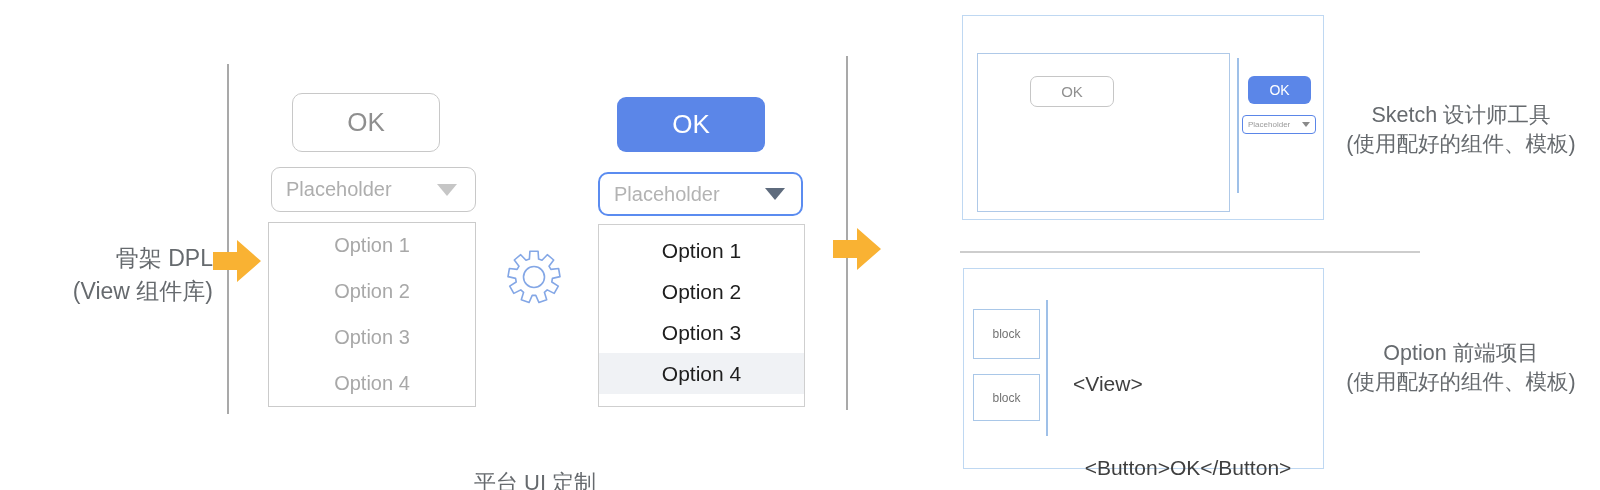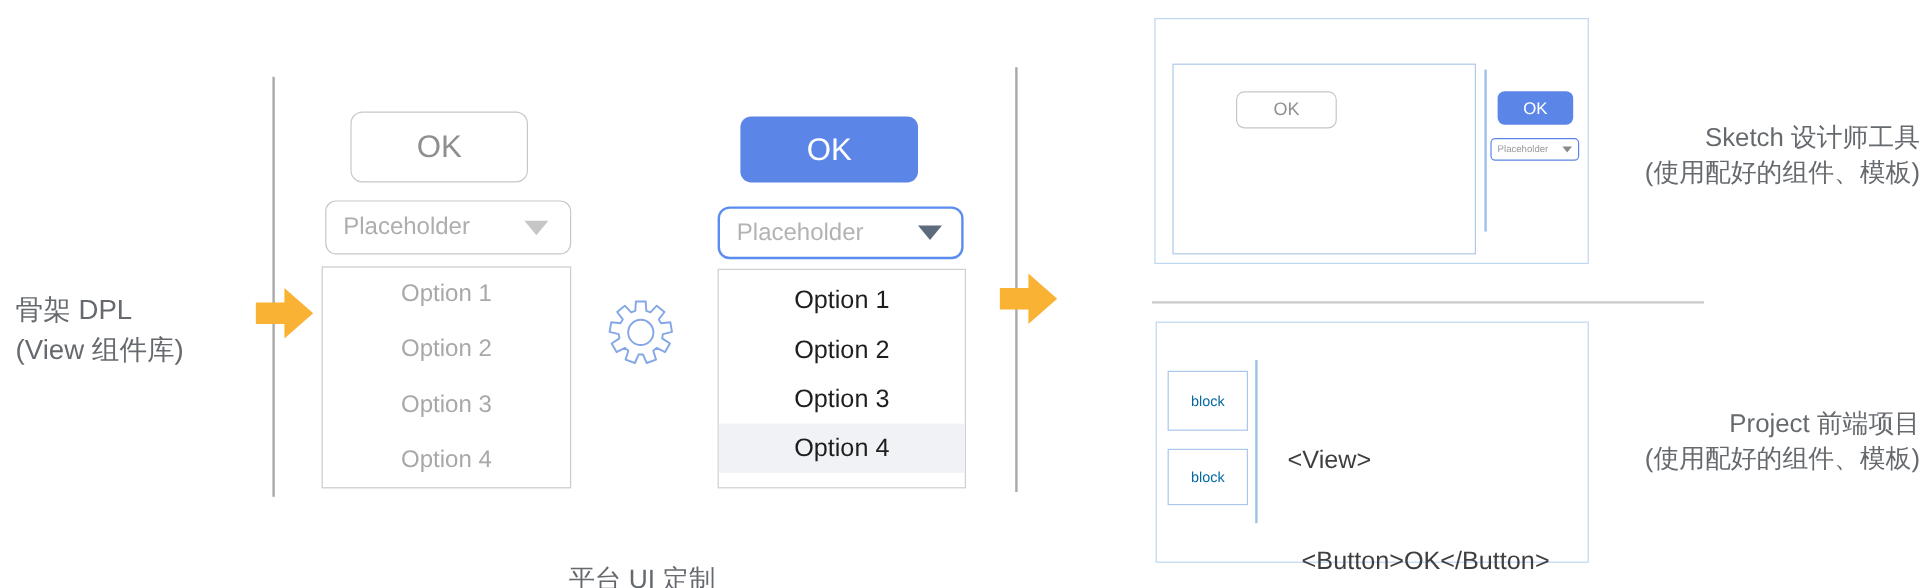--- a/index.html
+++ b/index.html
@@ -1,23 +1,23 @@
 <!DOCTYPE html>
 <html><head>
 <meta charset="utf-8">
 <style>
   html,body{margin:0;padding:0;background:#ffffff;}
   body{font-family:"Liberation Sans","DejaVu Sans",sans-serif;}
   #canvas{position:relative;width:1600px;height:490px;background:#ffffff;overflow:hidden;}
   .abs{position:absolute;}
 
   
-  .note{color:#666a6e;}
+  .note{color:#666a6e;text-align:right;}
   .note-left{font-size:23px;line-height:33px;}
-  .note-center{text-align:right;font-size:21.5px;line-height:29px;}
+  .note-center{text-align:center;font-size:21.5px;line-height:29px;}
 
   
   .vline{width:2px;background:#a9a9a9;}
   .vline-blue{width:2px;background:#9fc0e8;}
   .hline{height:2px;background:#cdcdcd;}
 
   
   .btn-gray{border:1.5px solid #c8c8c8;border-radius:10px;display:flex;align-items:center;justify-content:center;color:#8f8f8f;background:#fff;}
   .select-gray{border:1.5px solid #c8c8c8;border-radius:9px;display:flex;align-items:center;background:#fff;color:#aeaeae;font-size:20px;padding:0 18px 0 14px;justify-content:space-between;}
   .list-gray{border:1px solid #cbcbcb;background:#fff;display:flex;flex-direction:column;justify-content:space-around;}
@@ -33,21 +33,21 @@
   
   .tri{width:0;height:0;border-left:10px solid transparent;border-right:10px solid transparent;border-top:12px solid #c6c6c6;}
   .tri-dark{border-top-color:#5e6b7d;}
   .tri-sm{border-left:4px solid transparent;border-right:4px solid transparent;border-top:5px solid #8a8a8a;}
 
   
   .panel{border:1.5px solid #bfd8f2;background:#fff;}
   .artboard{border:1px solid #afc9e8;background:#fff;}
   .btn-gray-sm{border:1px solid #c6c6c6;border-radius:7px;display:flex;align-items:center;justify-content:center;color:#909090;background:#fff;}
   .select-sm{border:1px solid #5b86e8;border-radius:4px;display:flex;align-items:center;justify-content:space-between;background:#fff;color:#9a9a9a;font-size:8px;padding:0 5px;}
-  .block-box{border:1px solid #a9c7e8;background:#fff;display:flex;align-items:center;justify-content:center;color:#0369a1;font-size:12px;}
+  .block-box{border:1px solid #a9c7e8;background:#fff;display:flex;align-items:center;justify-content:center;color:#737373;font-size:12px;}
   .code{font-size:21px;line-height:28px;color:#3f3f3f;white-space:pre;}
 </style>
 </head>
 <body>
 
 <div id="canvas">
 
   <div class="abs note note-left" style="left:13px;top:242px;width:200px;">
     <div>骨架 DPL</div>
     <div>(View 组件库)</div>
@@ -131,17 +131,17 @@
     <div class="abs vline-blue" style="left:82px;top:31px;height:136px;"></div>
     <div class="abs code" style="left:109px;top:45px;">
       <div>&lt;View&gt;</div>
       <div>  &lt;Button&gt;OK&lt;/Button&gt;</div>
       
       
     </div>
   </div>
 
   <div class="abs note note-center" style="left:1322px;top:339px;width:278px;">
-    <div>Project 前端项目</div>
+    <div>Option 前端项目</div>
     <div>(使用配好的组件、模板)</div>
   </div>
 
 </div>
 
 </body></html>

